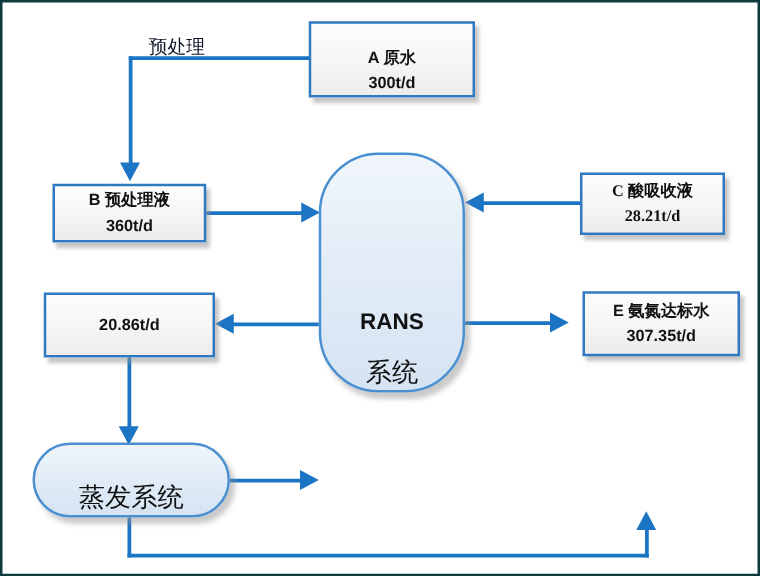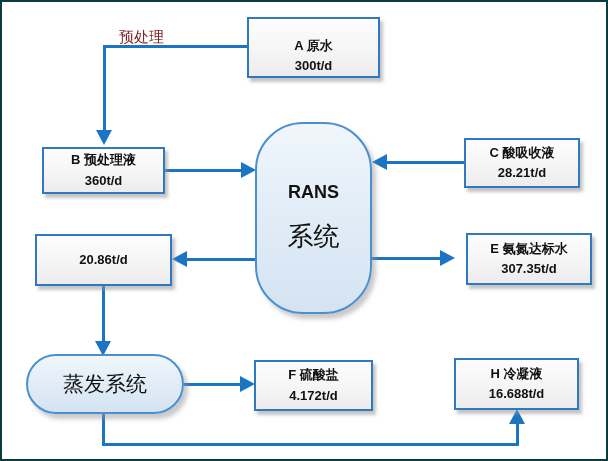--- a/index.html
+++ b/index.html
@@ -20,35 +20,35 @@
     border:2px solid var(--box-border);
     box-shadow:3px 4px 3px rgba(150,150,150,0.55);
     display:flex;flex-direction:column;align-items:center;justify-content:center;
     font-size:13px;font-weight:bold;color:#111;line-height:1.55;text-align:center;
   }
   .capsule{
     position:absolute;box-sizing:border-box;
     background:linear-gradient(180deg,#f0f6fb 0%,#e1ecf7 50%,#d5e3f2 100%);
     border:2px solid var(--shape-border);
     box-shadow:4px 5px 4px rgba(150,150,150,0.5);
-    display:flex;flex-direction:column;align-items:center;justify-content:center;
+    display:flex;flex-direction:column;align-items:center;justify-content:flex-end;
     color:#111;text-align:center;
   }
   .rans{border-radius:48px;font-size:18px;font-weight:bold;}
-  .rans .line2{font-weight:normal;margin-top:16px;font-size:26px;}
+  .rans .line2{font-weight:normal;margin-top:16px;font-size:21px;}
   .stadium{border-radius:32px;font-size:21px;font-weight:normal;font-family:Liberation Serif, serif;}
   .hline,.vline{position:absolute;background:var(--blue);}
   .hline{height:3px;}
   .vline{width:3px;}
   .arr{position:absolute;width:0;height:0;}
   .arr-right{border-top:8px solid transparent;border-bottom:8px solid transparent;border-left:15px solid var(--blue);}
   .arr-left{border-top:8px solid transparent;border-bottom:8px solid transparent;border-right:15px solid var(--blue);}
   .arr-down{border-left:8px solid transparent;border-right:8px solid transparent;border-top:15px solid var(--blue);}
   .arr-up{border-left:8px solid transparent;border-right:8px solid transparent;border-bottom:15px solid var(--blue);}
-  .edge-label{position:absolute;font-size:15px;color:#7f1d1d;font-weight:normal;}
+  .edge-label{position:absolute;font-size:15px;color:#0f172a;font-weight:normal;}
 </style>
 </head>
 <body>
 
 <div class="canvas">
 
   <div class="hline" style="left:101px;top:43px;width:145px;"></div>
   <div class="vline" style="left:101px;top:43px;height:86px;"></div>
   <div class="arr arr-down" style="left:94px;top:128px;"></div>
   <div class="edge-label" style="left:117px;top:26px;">预处理</div>
@@ -79,43 +79,35 @@
   <div class="box" style="left:245px;top:15px;width:133px;height:61px;justify-content:flex-end;">
     <div>A 原水</div>
     <div>300t/d</div>
   </div>
 
   <div class="box" style="left:40px;top:145px;width:123px;height:47px;justify-content:center;">
     <div>B 预处理液</div>
     <div>360t/d</div>
   </div>
 
-  <div class="box" style="left:462px;top:136px;width:116px;height:50px;">
+  <div class="box" style="left:462px;top:136px;width:116px;height:50px;font-family:Liberation Serif, serif;">
     <div>C 酸吸收液</div>
     <div>28.21t/d</div>
   </div>
 
   <div class="box" style="left:33px;top:232px;width:137px;height:52px;">
     <div>20.86t/d</div>
   </div>
 
   <div class="box" style="left:452px;top:231px;width:126px;height:52px;margin-left:12px;">
     <div>E 氨氮达标水</div>
     <div>307.35t/d</div>
   </div>
 
-  <div class="box" style="left:252px;top:358px;width:119px;height:51px;">
-    <div>F 硫酸盐</div>
-    <div>4.172t/d</div>
-  </div>
 
-  <div class="box" style="left:452px;top:356px;width:125px;height:52px;">
-    <div>H 冷凝液</div>
-    <div>16.688t/d</div>
-  </div>
 
   <div class="capsule rans" style="left:253px;top:120px;width:117px;height:192px;">
     <div class="line1">RANS</div>
     <div class="line2">系统</div>
   </div>
 
   <div class="capsule stadium" style="left:24px;top:352px;width:158px;height:60px;">
     <div>蒸发系统</div>
   </div>
 

